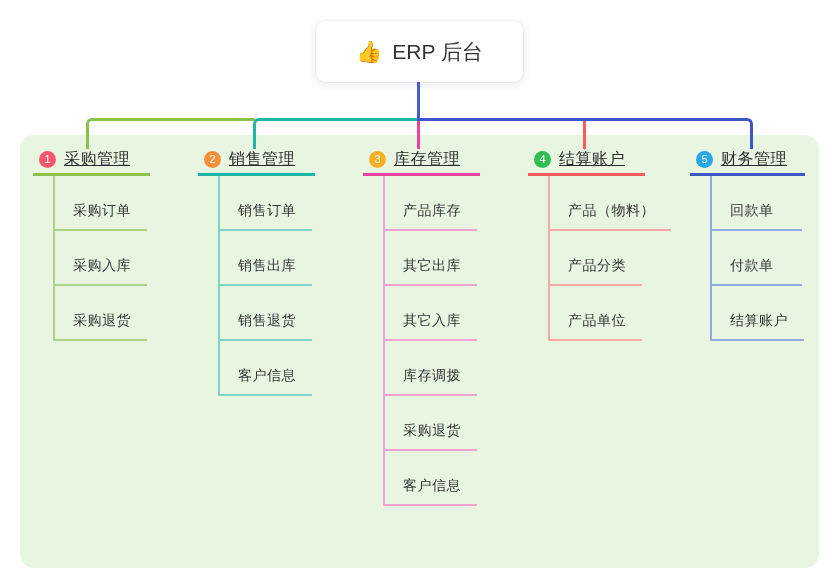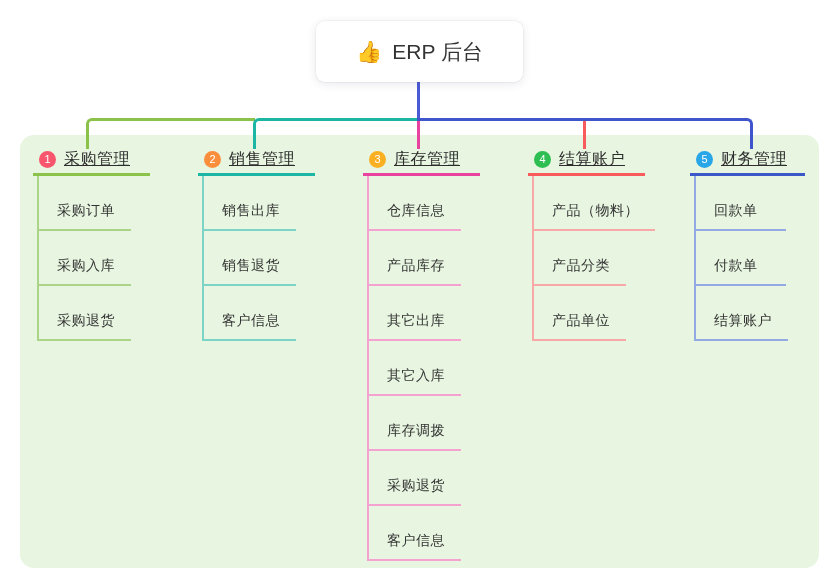--- a/index.html
+++ b/index.html
@@ -80,21 +80,21 @@
     color: #fff; font-size: 11px; line-height: 17px;
     display: flex; align-items: center; justify-content: center;
     flex: 0 0 17px;
   }
   .branch-label {
     font-size: 16px; font-weight: 500; color: #2d2d2d;
     white-space: nowrap; letter-spacing: 0.5px; text-decoration: underline;
   }
 
   .children {
-    margin-left: 4px;
+    margin-left: 20px;
     border-left: 2px solid var(--pale);
     width: max-content;
   }
   .child {
     height: 55px;
     display: flex; align-items: flex-end;
     border-bottom: 2px solid var(--pale);
     width: max-content;
     min-width: 90px;
     padding-right: 16px;
@@ -140,41 +140,41 @@
   </div>
 </div>
 
 <div class="branch branch-1" style="--line: #1db5a4; --pale: #7ed3c7; --badge: #fb8e3c;">
   <div class="branch-header">
     <span class="badge">2</span>
     <span class="branch-label">销售管理</span>
   </div>
   <div class="children">
     <div class="child">
+        <span>销售订单</span>
+      </div>
+    <div class="child">
         <span>销售出库</span>
       </div>
     <div class="child">
         <span>销售退货</span>
       </div>
     <div class="child">
         <span>客户信息</span>
       </div>
   </div>
 </div>
 
 <div class="branch branch-2" style="--line: #e8449f; --pale: #f4a3d1; --badge: #fbb024;">
   <div class="branch-header">
     <span class="badge">3</span>
     <span class="branch-label">库存管理</span>
   </div>
   <div class="children">
     <div class="child">
-        <span>仓库信息</span>
-      </div>
-    <div class="child">
         <span>产品库存</span>
       </div>
     <div class="child">
         <span>其它出库</span>
       </div>
     <div class="child">
         <span>其它入库</span>
       </div>
     <div class="child">
         <span>库存调拨</span>

